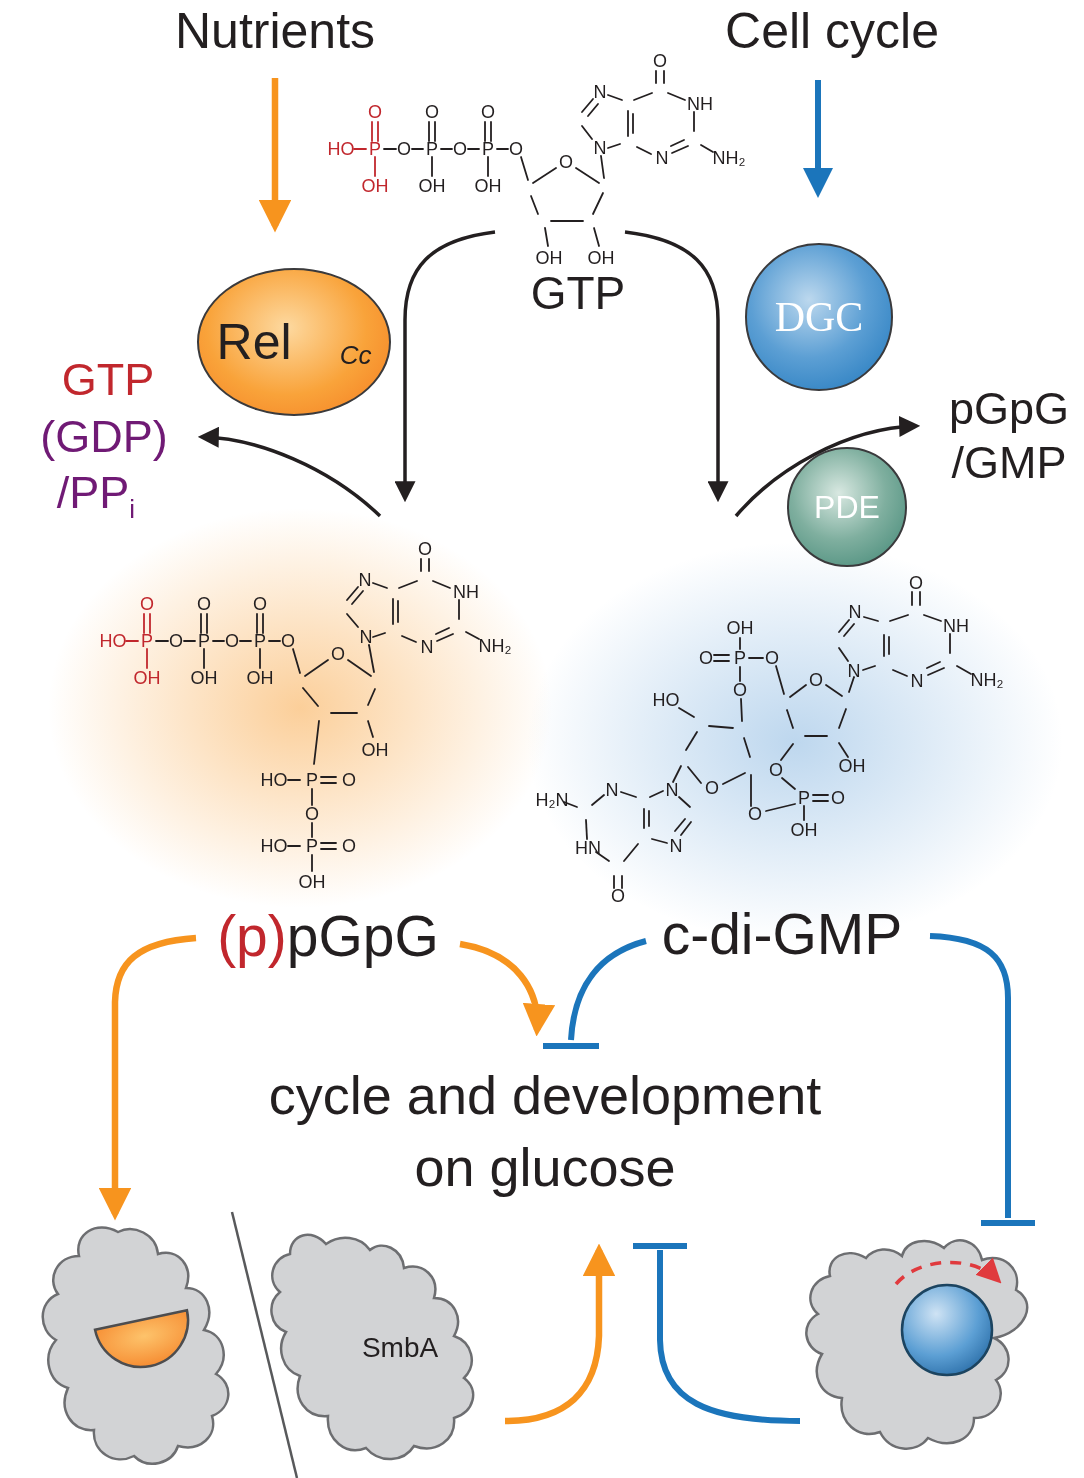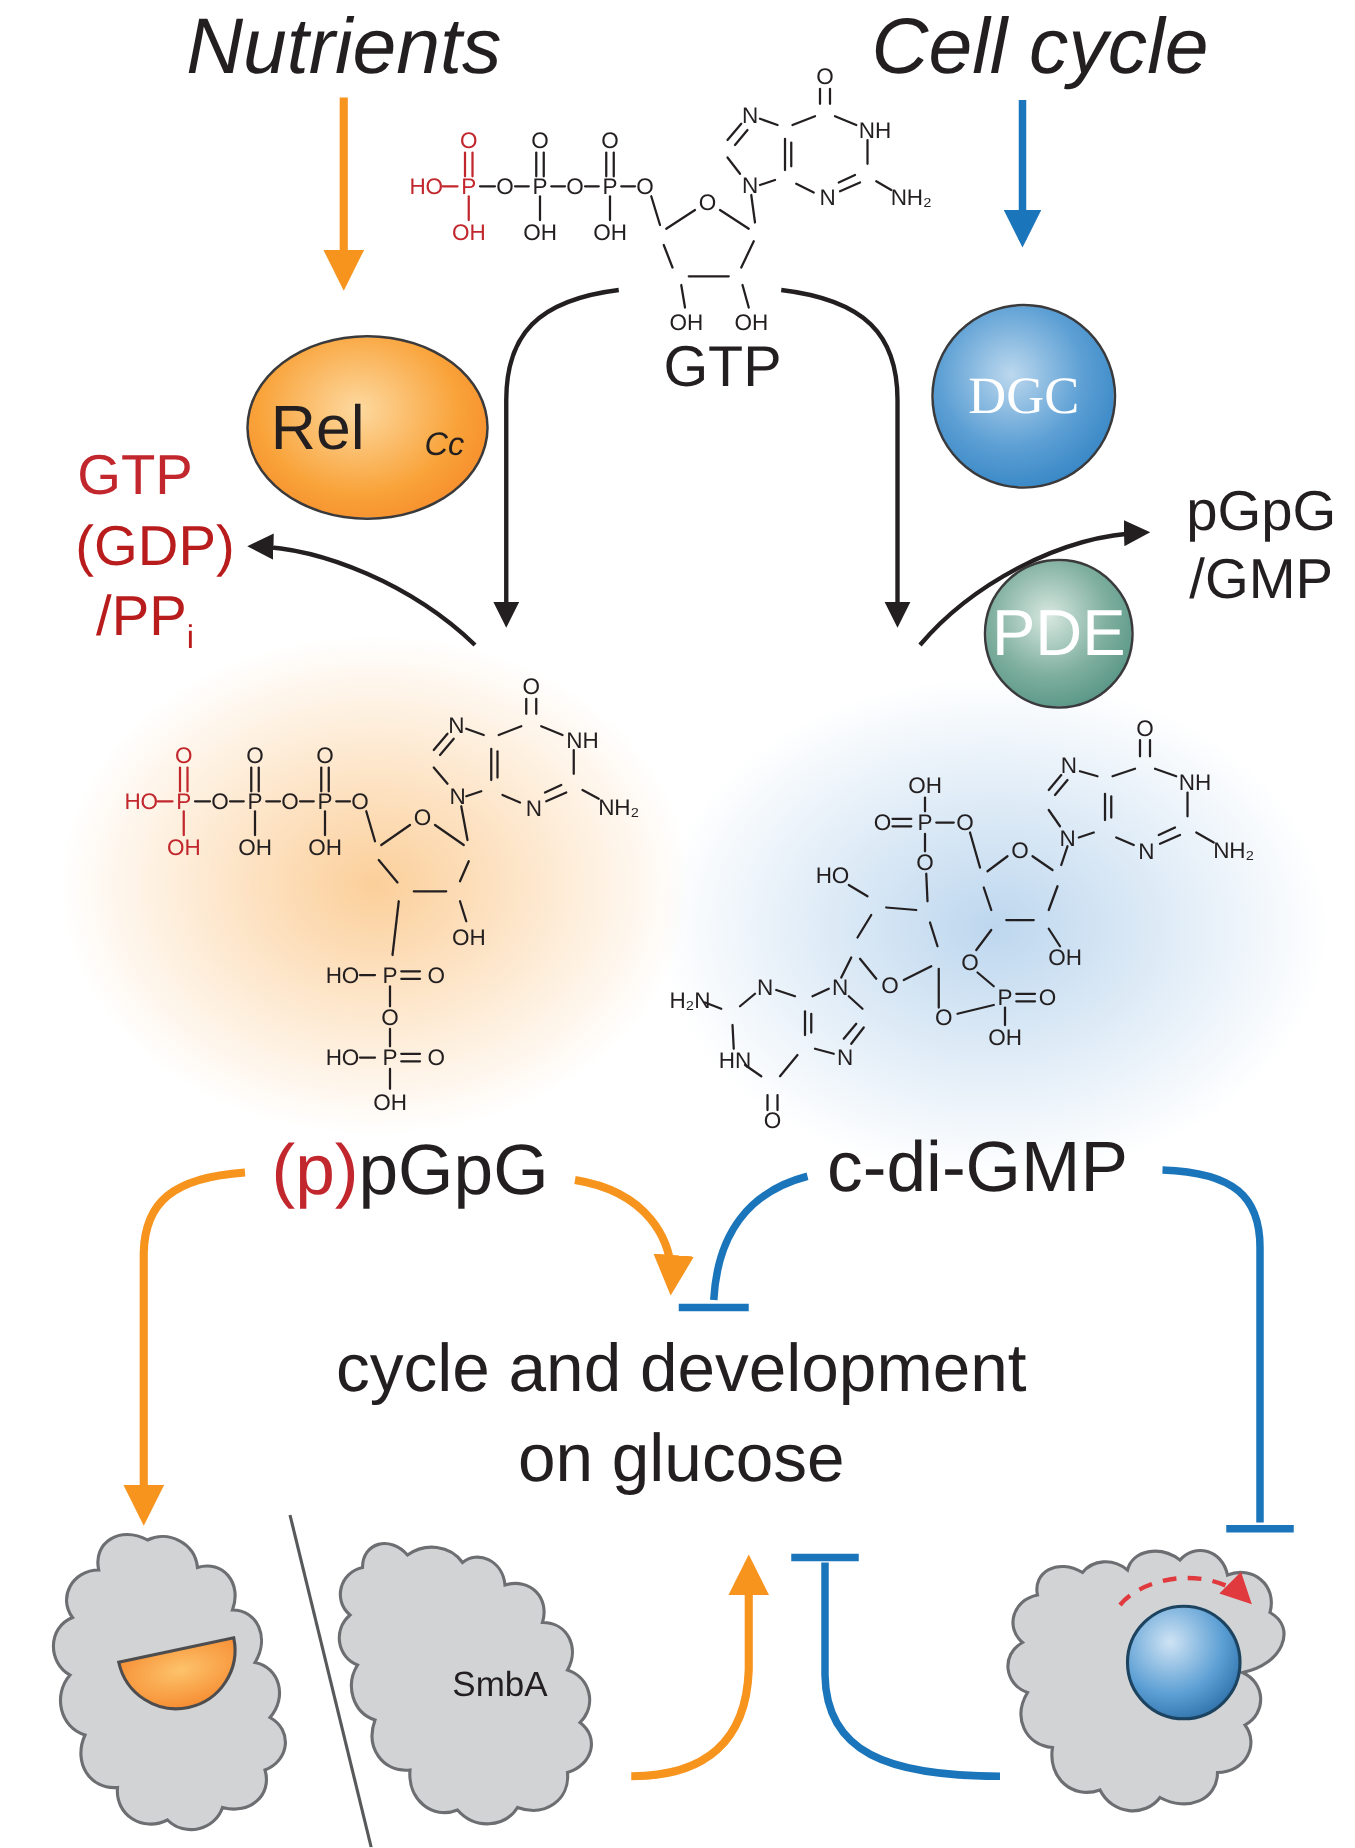--- a/index.html
+++ b/index.html
@@ -1,36 +1,36 @@
 <!DOCTYPE html>
 <html style="--c-black: #231F20; --c-orange: #F7941E; --c-blue: #1B75BB; --c-red: #C1272D; --c-redarrow: #E03A3E; --c-pde_green: #3E8573; --c-gray_fill: #D2D3D5; --c-gray_stroke: #6D6E71;"><head>
 <meta charset="utf-8">
 <style>
   html,body{margin:0;padding:0;background:#fff;}
   .canvas{position:relative;width:1084px;height:1478px;background:#fff;
           font-family:"Liberation Sans","DejaVu Sans",sans-serif;overflow:hidden;}
   .gfx{position:absolute;left:0;top:0;width:1084px;height:1478px;}
   .lbl{position:absolute;transform:translateX(-50%);color:#231F20;white-space:nowrap;line-height:1;}
-  .t-input{font-size:63px;font-style:italic;}
+  .t-input{font-size:50px;}
   .t-gtp{font-size:46px;}
   .t-prod{font-size:45px;}
   .t-prod sub{font-size:0.58em;}
-  .dim{color:#b91c1c;margin-left:20px;}
+  .dim{color:#701a75;}
   .t-big{font-size:57px;}
   .t-growth{font-size:54px;}
   .t-smba{font-size:28px;}
   .red{color:var(--c-red);}
   .node{position:absolute;display:flex;align-items:center;justify-content:center;
         border:2.5px solid #3A3A3C;border-radius:50%;color:#231F20;line-height:1;gap:48px;}
   .node-relcc{left:197px;top:268px;width:190px;height:144px;font-size:50px;
         background:radial-gradient(ellipse at 46% 40%, #FDD9A0 0%, #F9A33A 55%, #F47B20 100%);}
   .node-relcc sub{font-size:26px;margin-top:26px;font-style:italic;}
   .node-dgc{left:745px;top:243px;width:144px;height:144px;font-size:42px;color:#fff;
         background:radial-gradient(circle at 43% 38%, #BCD8EE 0%, #5C9FD4 48%, #1C75BB 100%);font-family:Liberation Serif, serif;}
-  .node-pde{left:787px;top:447px;width:116px;height:116px;font-size:52px;color:#fff;
+  .node-pde{left:787px;top:447px;width:116px;height:116px;font-size:32px;color:#fff;
         background:radial-gradient(circle at 43% 38%, #D8E8E1 0%, #7FAF9F 48%, #3E8573 100%);}
   .arrow{fill:none;}
   .a-black{stroke:var(--c-black);stroke-width:3.5;}
   .a-orange{stroke:var(--c-orange);stroke-width:6.5;}
   .a-blue{stroke:var(--c-blue);stroke-width:6;}
   .a-red{stroke:var(--c-redarrow);stroke-width:3.5;stroke-dasharray:11 9;}
   .tbar{stroke:var(--c-blue);stroke-width:6;stroke-linecap:butt;}
   .blob{fill:#D2D3D5;stroke:#6D6E71;stroke-width:2.5;}
   .sep{stroke:#58595B;stroke-width:2.5;}
   .bond{stroke:#231F20;stroke-width:1.8;stroke-linecap:round;}

